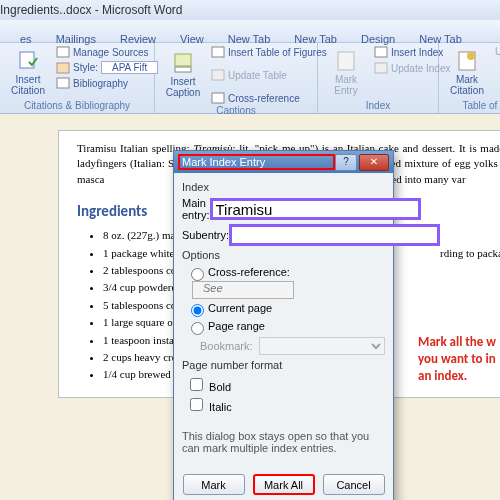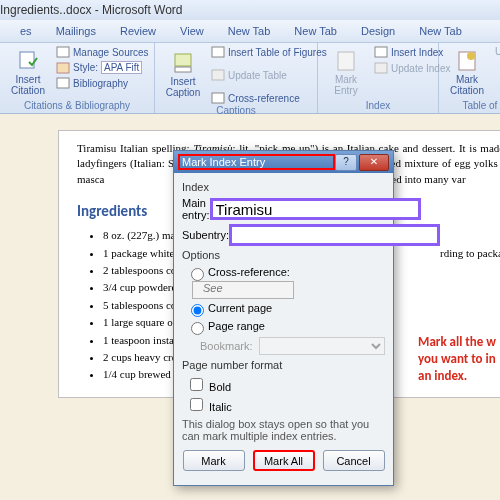--- a/index.html
+++ b/index.html
@@ -1,18 +1,18 @@
 <!DOCTYPE html>
 <html><head>
 <meta charset="utf-8">
 <style>
 body{margin:0;font-family:"Segoe UI",Tahoma,sans-serif;font-size:11px;background:#fff;overflow:hidden}
 .titlebar{background:linear-gradient(#e8f0fb,#d6e2f3);height:20px;text-align:left;line-height:20px;color:#333;font-size:12px}
 .ribbon-tabs{background:linear-gradient(#f0f5fc,#dbe6f5);height:22px;display:flex;padding-left:8px;border-bottom:1px solid #b8c8e0}
-.ribbon-tab{padding:0 12px;line-height:22px;color:#3b5998;cursor:pointer}
+.ribbon-tab{padding:8px 12px;line-height:22px;color:#3b5998;cursor:pointer}
 .ribbon{background:linear-gradient(#ecf2fb,#d8e3f3);height:70px;display:flex;border-bottom:1px solid #a8bcd8;font-size:10px;color:#3b5998}
 .rgroup{border-right:1px solid #b8c8e0;padding:2px 6px;display:flex;flex-direction:column;justify-content:space-between;position:relative}
 .rgroup-label{text-align:center;color:#5a7ab0;font-size:10px}
 .rgroup-body{display:flex;gap:4px;flex:1}
 .rbtn{display:flex;flex-direction:column;align-items:center;justify-content:center;padding:2px 4px;cursor:pointer;min-width:36px}
 .rbtn svg{margin-bottom:2px}
 .rline{display:flex;align-items:center;gap:3px;padding:1px 2px;cursor:pointer;white-space:nowrap}
 .doc{background:#f5efdf;padding:16px 0 0 58px;height:388px;position:relative;overflow:hidden}
 .page{background:#fff;border:1px solid #c0c0c0;width:440px;padding:10px 18px;font-family:Georgia,serif;font-size:11px;color:#000;line-height:1.4}
 .page h3{font-family:Calibri,sans-serif;color:#355a9e;font-size:15px;margin:14px 0 6px;font-weight:bold}
@@ -28,21 +28,21 @@
 .dlg-body .section{font-size:11px;color:#333;margin:2px 0 4px}
 .frow{display:flex;align-items:center;margin:3px 0}
 .frow label{width:80px}
 .frow input[type=text]{flex:1;border:3px solid #8b5cf6;height:16px;padding:0 3px;font-size:15px}
 .radio-row{margin:2px 0 2px 4px}
 .radio-row input{vertical-align:middle;margin-right:4px}
 .see{border:1px solid #b0b0b0;background:#f4f4f4;height:16px;width:80px;padding:0 10px;font-style:italic;color:#777;display:inline-block;margin-left:6px}
 .bm{display:flex;align-items:center;margin:2px 0 4px 18px;color:#999}
 .bm select{flex:1;margin-left:6px;height:18px;border:1px solid #c0c0c0;background:#f4f4f4}
 .chk{margin:1px 0 1px 4px}
-.hint{color:#555;margin:4px 0}
+.hint{color:#555;margin:16px 0}
 .dlg-btns{display:flex;justify-content:center;gap:8px;padding:4px 0 8px}
 .wbtn{min-width:62px;height:21px;border:1px solid #8a9ab0;background:linear-gradient(#fdfdfd,#e4e9f0);border-radius:3px;font-size:11px;cursor:pointer}
 .wbtn.highlight{border:2px solid red}
 .disabled{color:#9aa8bc}
 </style>
 </head>
 <body>
 
 <div class="titlebar">Ingredients..docx - Microsoft Word</div>
 
@@ -73,21 +73,21 @@
             <svg width="14" height="12">
               <rect width="12" height="10" x="1" y="1" fill="#fff" stroke="#888"></rect>
             </svg>
             <span>Manage Sources</span>
           </div>
         <div class="rline">
             <svg width="14" height="12">
               <rect width="12" height="10" x="1" y="1" fill="#f5deb3" stroke="#b88"></rect>
             </svg>
             <span>Style:</span> 
-            <span style="border:1px solid #aac;padding:0 2px;background:#fff">APA Fift</span>
+            <span style="border:1px solid #aac;padding:0 10px;background:#fff">APA Fift</span>
           </div>
         <div class="rline">
             <svg width="14" height="12">
               <rect width="12" height="10" x="1" y="1" fill="#fff" stroke="#888"></rect>
             </svg>
             <span>Bibliography</span>
           </div>
       </div>
     </div>
     <div class="rgroup-label">Citations &amp; Bibliography</div>

